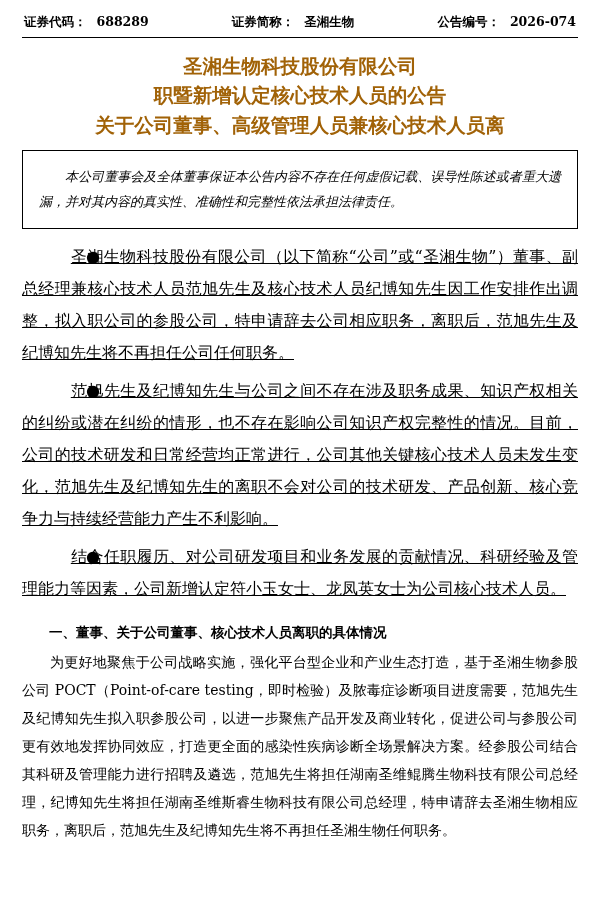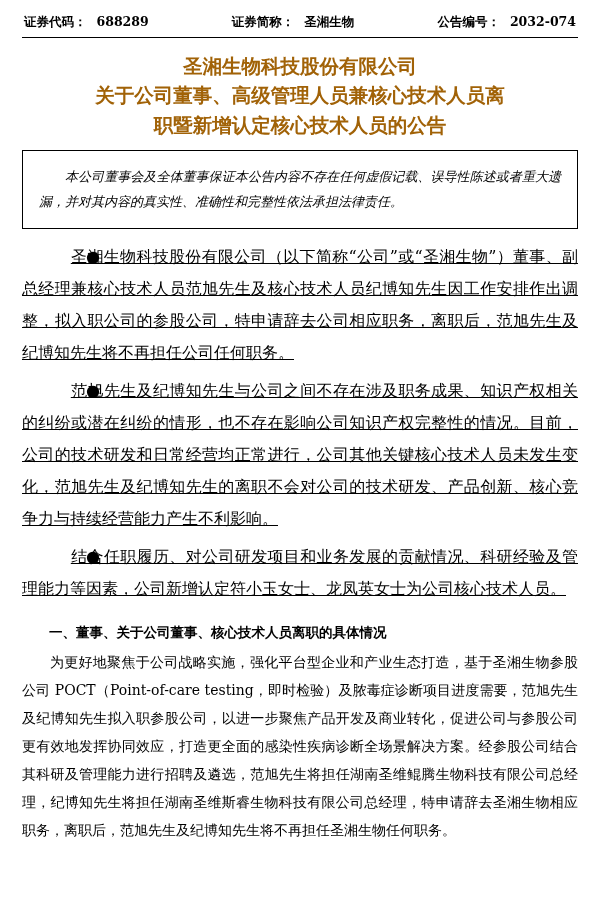--- a/index.html
+++ b/index.html
@@ -110,29 +110,29 @@
     <div class="header-cell">
       <span class="header-label">证券代码：</span>
       <span class="header-value">688289</span>
     </div>
     <div class="header-cell">
       <span class="header-label">证券简称：</span>
       <span class="header-value">圣湘生物</span>
     </div>
     <div class="header-cell">
       <span class="header-label">公告编号：</span>
-      <span class="header-value">2032-074</span>
+      <span class="header-value">2026-074</span>
     </div>
   </div>
   <div class="header-rule"></div>
 
   <div class="title-block" style="color: #a16207;">
     <span class="title-line">圣湘生物科技股份有限公司</span>
+    <span class="title-line">职暨新增认定核心技术人员的公告</span>
     <span class="title-line">关于公司董事、高级管理人员兼核心技术人员离</span>
-    <span class="title-line">职暨新增认定核心技术人员的公告</span>
   </div>
 
   <div class="notice-box">
     <p>本公司董事会及全体董事保证本公告内容不存在任何虚假记载、误导性陈述或者重大遗漏，并对其内容的真实性、准确性和完整性依法承担法律责任。</p>
   </div>
 
 
   <p class="bullet-text"><span class="bullet-dot">●</span><span>圣湘生物科技股份有限公司（以下简称“公司”或“圣湘生物”）董事、副总经理兼核心技术人员范旭先生及核心技术人员纪博知先生因工作安排作出调整，拟入职公司的参股公司，特申请辞去公司相应职务，离职后，范旭先生及纪博知先生将不再担任公司任何职务。</span></p>
   <div class="gap-s"></div>
   <p class="bullet-text"><span class="bullet-dot">●</span><span>范旭先生及纪博知先生与公司之间不存在涉及职务成果、知识产权相关的纠纷或潜在纠纷的情形，也不存在影响公司知识产权完整性的情况。目前，公司的技术研发和日常经营均正常进行，公司其他关键核心技术人员未发生变化，范旭先生及纪博知先生的离职不会对公司的技术研发、产品创新、核心竞争力与持续经营能力产生不利影响。</span></p>

